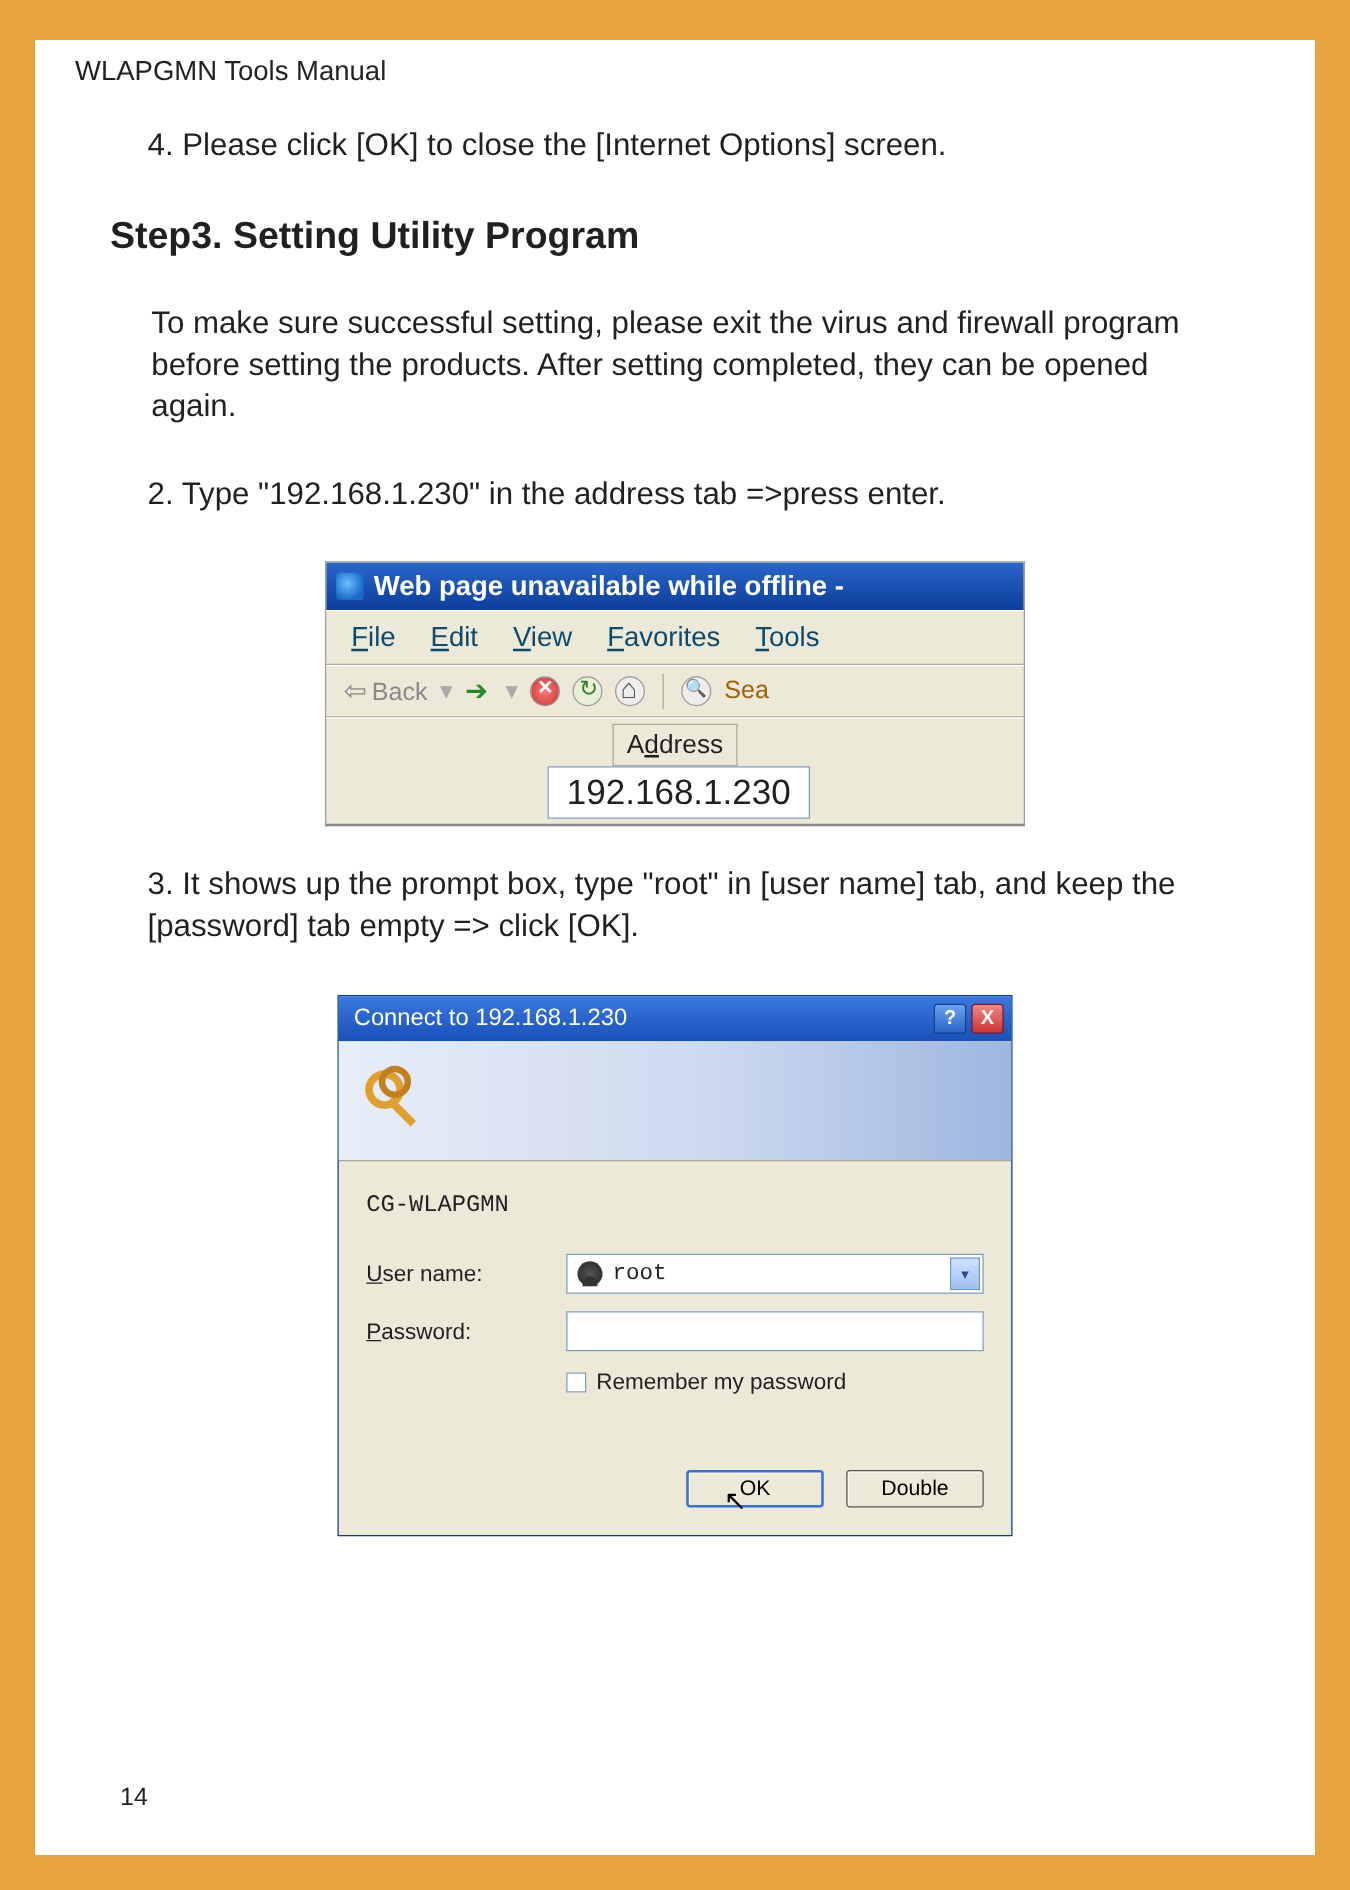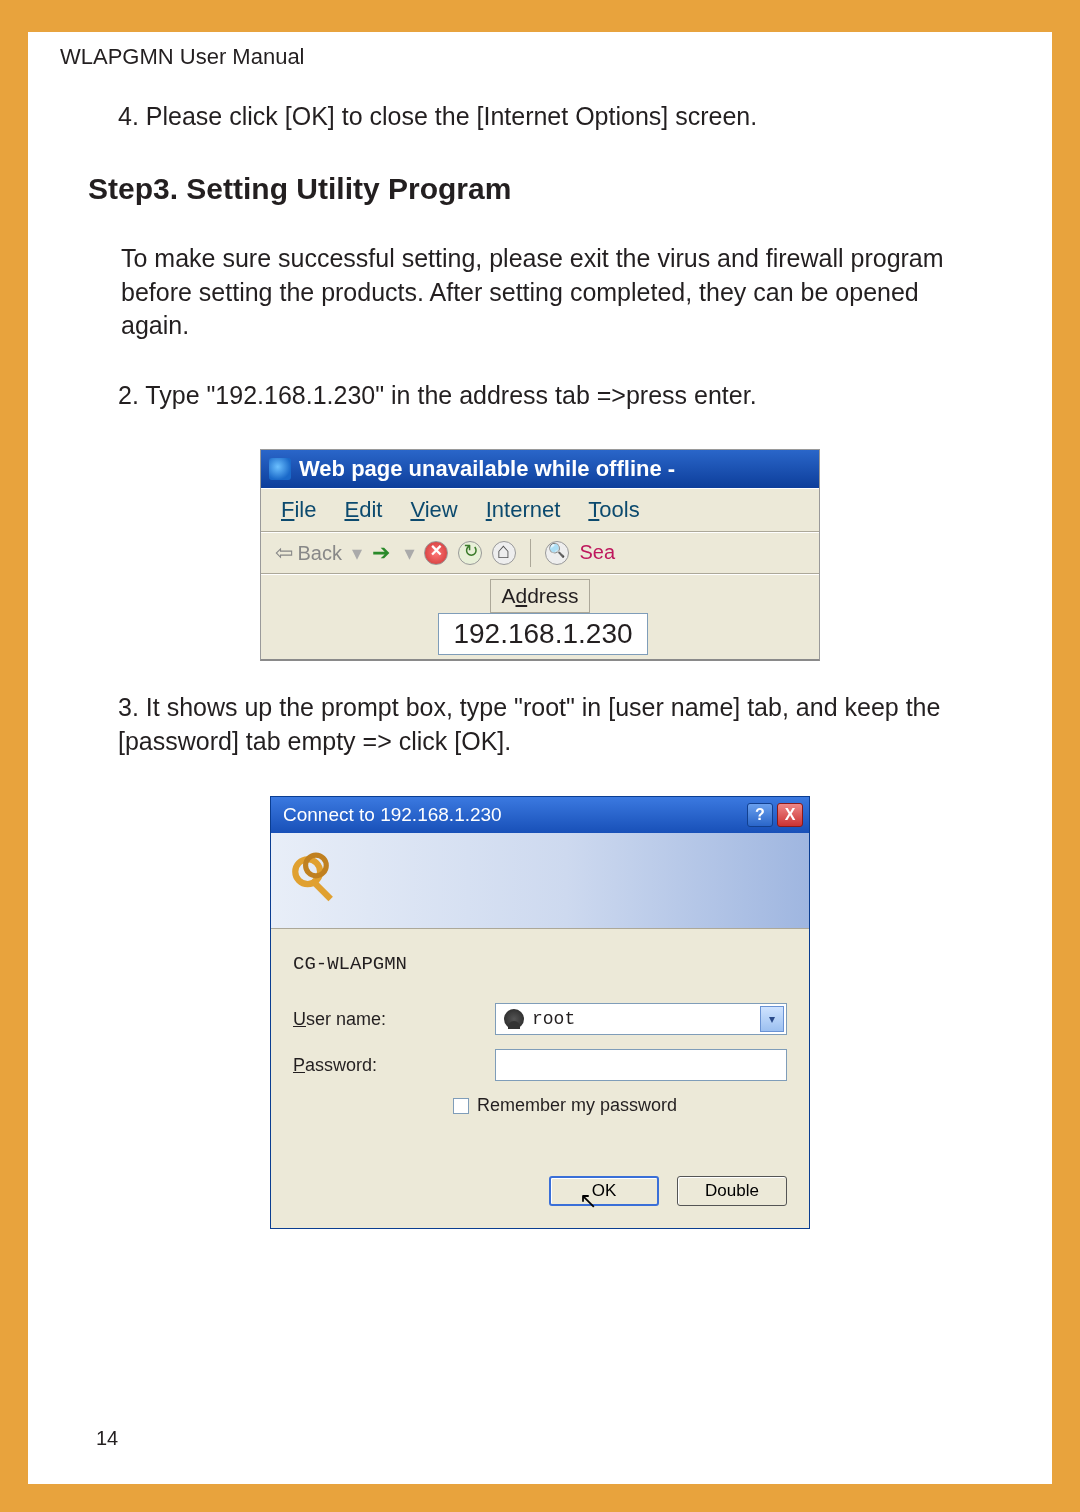--- a/index.html
+++ b/index.html
@@ -150,21 +150,21 @@
     height:96px;
     background: linear-gradient(90deg,#e8eef8 0%, #cdd9ef 55%, #9fb6e0 100%);
     position:relative;
     border-bottom:1px solid #aca899;
   }
   .xp-keys {
     position:absolute; left:16px; top:18px; width:62px; height:62px;
   }
   .xp-body { padding: 24px 22px 22px 22px; font-size:18px; }
   .realm { font-family: "Courier New", monospace; font-size:19px; margin-bottom:28px; }
-  .form-row { display:flex; align-items:center; margin-bottom:14px;gap:42px; }
+  .form-row { display:flex; align-items:center; margin-bottom:14px; }
   .form-row label { width:160px; }
   .form-row label .ul { text-decoration: underline; }
   .xp-combo, .xp-input {
     flex:1; height:32px; border:1px solid #7f9db9; background:#fff;
     display:flex; align-items:center; position:relative;
   }
   .xp-combo .uicon {
     width:20px;height:20px;margin:0 8px;
     background: radial-gradient(circle,#555,#222); border-radius:50%;
     position:relative;
@@ -197,55 +197,55 @@
 
   .page-number {
     position:absolute; left:68px; bottom:34px; font-size:20px;
   }
 </style>
 </head>
 <body>
 
 <div class="page">
   <div class="page-inner">
-    <div class="page-header">WLAPGMN User Manual</div>
+    <div class="page-header">WLAPGMN Tools Manual</div>
 
     <div class="body-text indent">4. Please click [OK] to close the [Internet Options] screen.</div>
 
     <div class="heading">Step3. Setting Utility Program</div>
 
     <div class="body-text para">To make sure successful setting, please exit the virus and firewall program before setting the products. After setting completed, they can be opened again.</div>
 
     <div class="body-text indent list-item">2. Type "192.168.1.230" in the address tab =&gt;press enter.</div>
 
     <div class="gap-small"></div>
 
     <div class="ie-shot">
       <div class="ie-title">
         <span class="ie-eicon"></span>
         <span>Web page unavailable while offline - </span>
       </div>
       <div class="ie-menubar">
         <span class="underline-first">File</span>
         <span class="underline-first">Edit</span>
         <span class="underline-first">View</span>
-        <span class="underline-first">Internet</span>
+        <span class="underline-first">Favorites</span>
         <span class="underline-first">Tools</span>
       </div>
       <div class="ie-toolbar">
         <span class="arrow-left">Back</span>
         <span style="color:#aaa">▾</span>
         <span class="arrow-right"></span>
         <span style="color:#aaa">▾</span>
         <span class="tb-icon ic-stop"></span>
         <span class="tb-icon ic-refresh"></span>
         <span class="tb-icon ic-home"></span>
         <span class="tb-sep"></span>
         <span class="tb-icon ic-search"></span>
-        <span style="color:#be185d">Sea</span>
+        <span style="color:#a16207">Sea</span>
       </div>
       <div class="ie-addr">
         <span class="addr-label">
           <span>A</span><span class="ul">d</span><span>dress</span>
         </span>
         <span class="addr-field">192.168.1.230</span>
       </div>
     </div>
 
     <div class="gap-med"></div>

